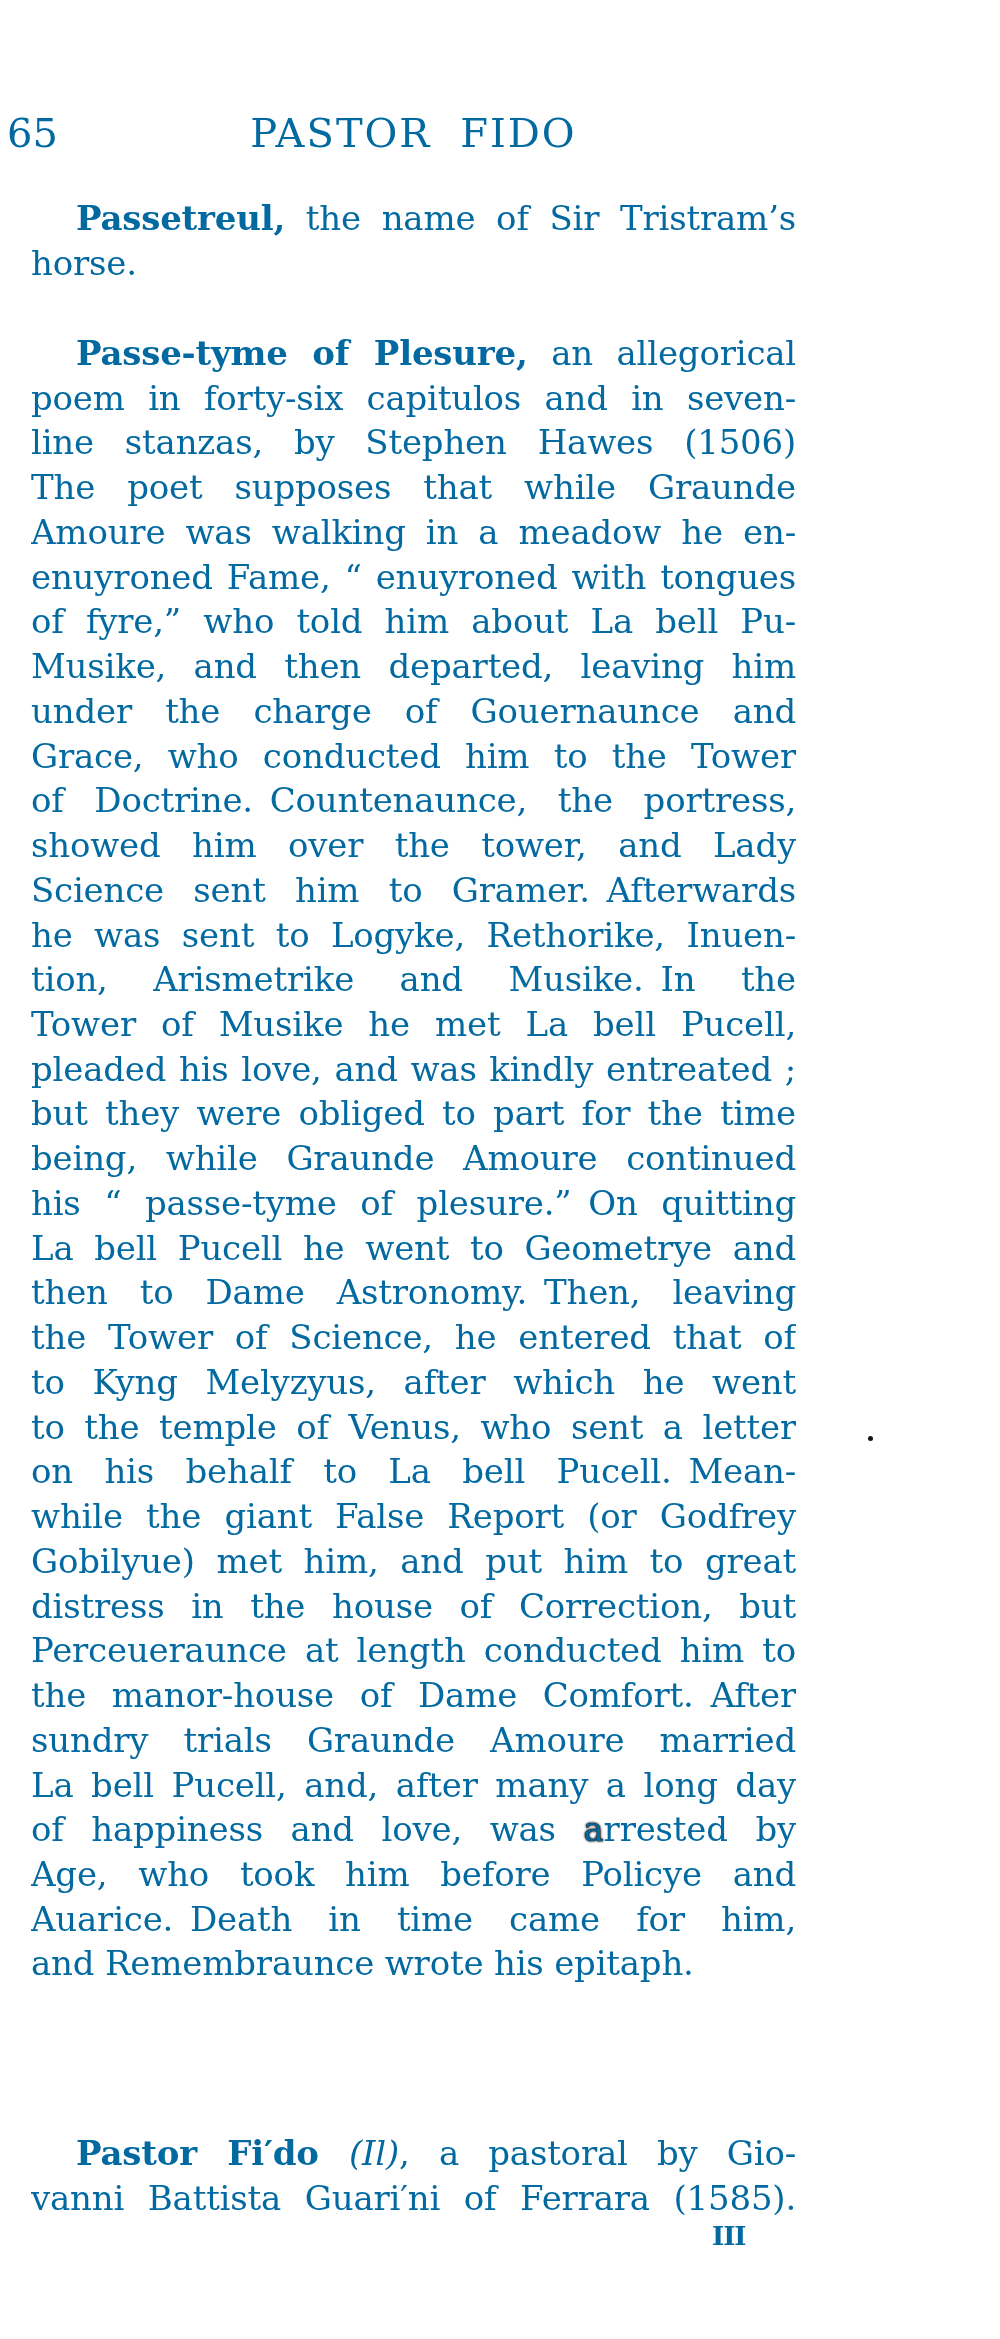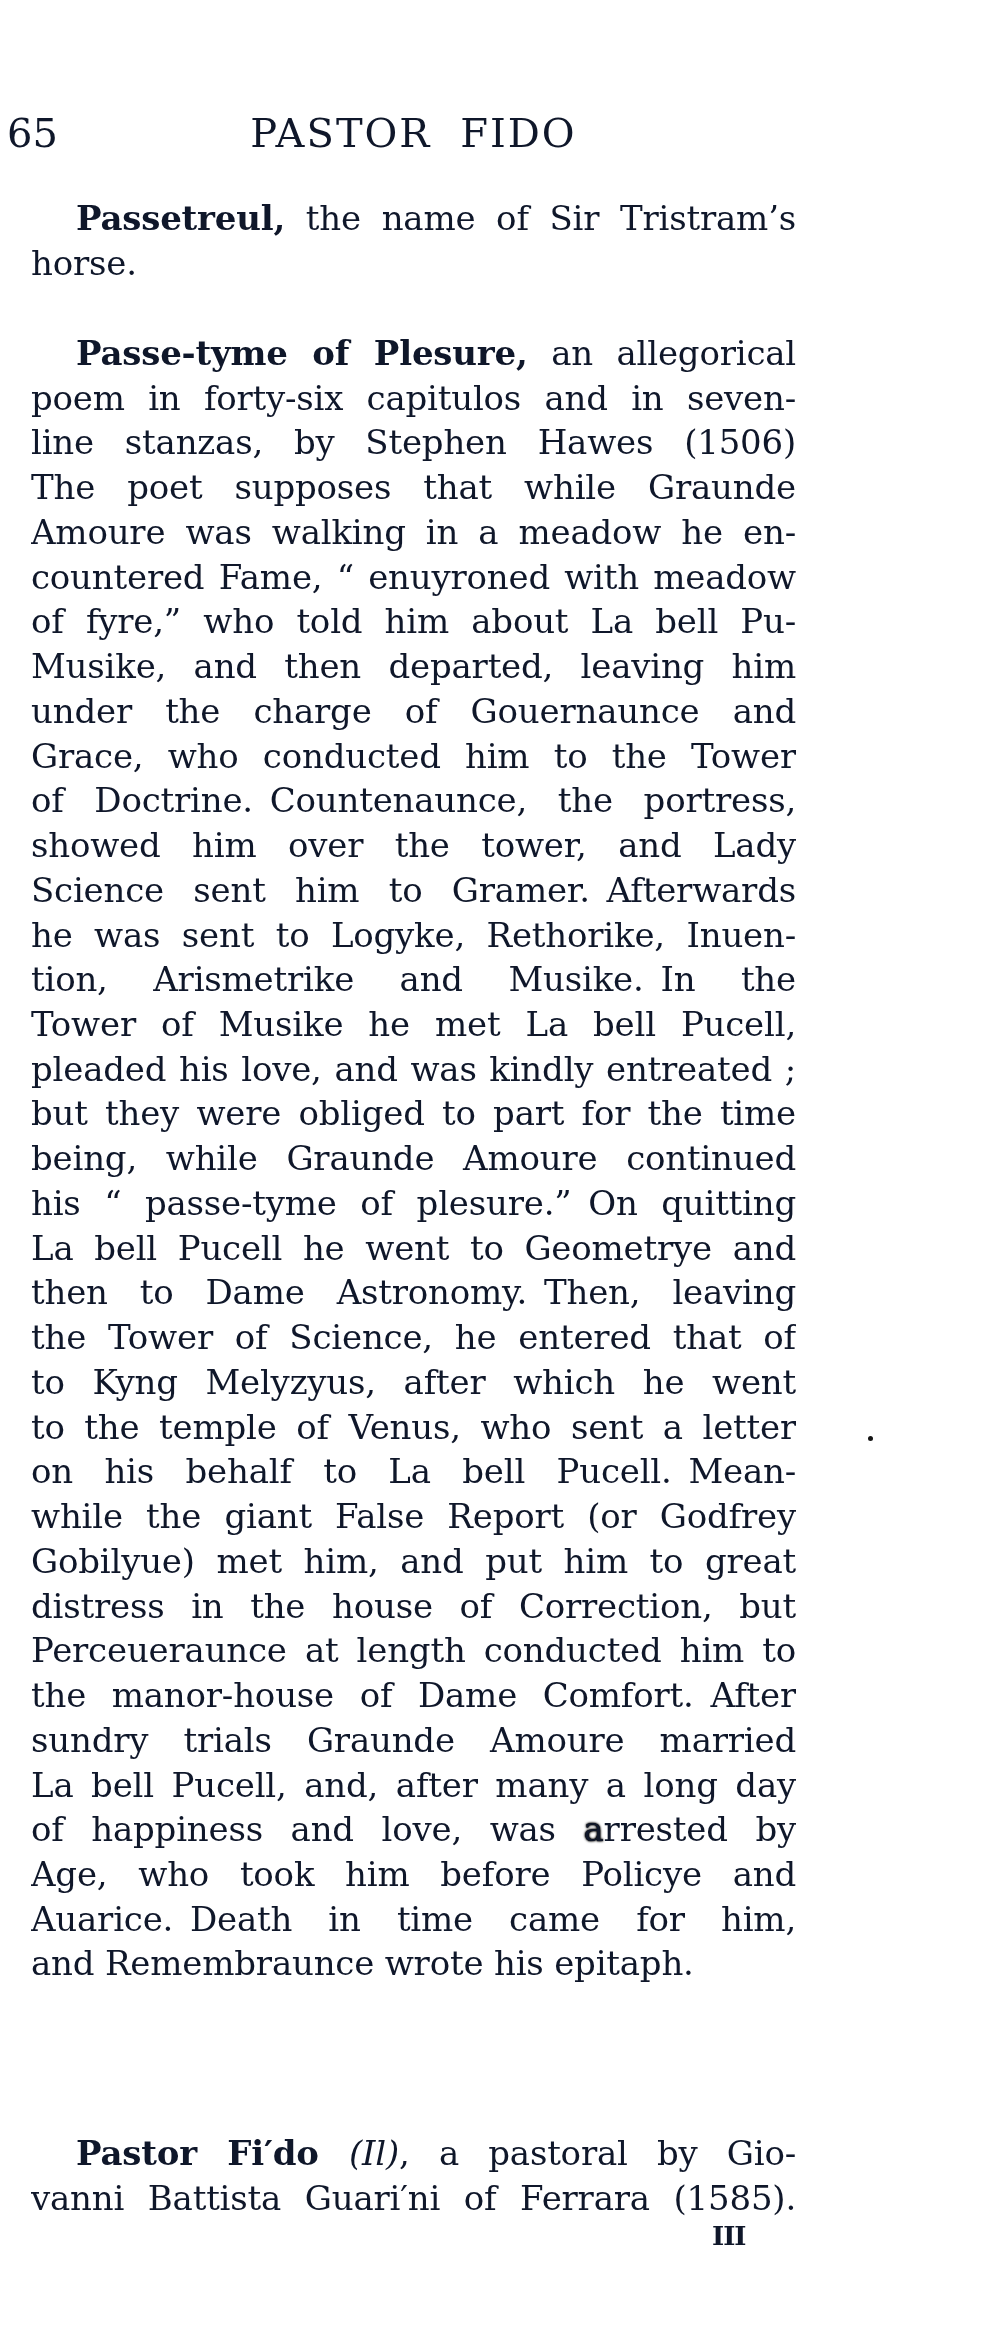--- a/index.html
+++ b/index.html
@@ -1,18 +1,18 @@
 <!DOCTYPE html>
 <html><head>
 <meta charset="utf-8">
 <style>
   html,body{margin:0;padding:0;background:#ffffff;}
   .page{
     position:relative; width:1000px; height:2339px; background:#ffffff;
-    color:#0f172a; font-family:"DejaVu Serif", serif; overflow:hidden;
+    color:#0369a1; font-family:"DejaVu Serif", serif; overflow:hidden;
   }
   .running-head{position:absolute; top:113px; left:0; width:1000px; height:44px;
     font-size:40px; line-height:40px;}
   .folio{position:absolute; left:7px; top:0;}
   .running-title{position:absolute; left:31px; width:765px; top:0;
     text-align:center; letter-spacing:2px; word-spacing:14px;}
   .entry{position:absolute; left:31px; width:765px;
     font-size:34px; line-height:44.74px; letter-spacing:-0.2px;}
   .entry-1{top:196px;}
   .entry-2{top:331px;}
@@ -43,21 +43,21 @@
       <div class="line first"><span class="bold">Passetreul,</span><span> the name of Sir Tristram’s</span></div>
       <div class="line last"><span>horse.</span></div>
     </section>
 
   <section class="entry entry-2">
       <div class="line first"><span class="bold">Passe-tyme of Plesure,</span><span> an allegorical</span></div>
       <div class="line"><span>poem in forty-six capitulos and in seven-</span></div>
       <div class="line"><span>line stanzas, by Stephen Hawes (1506)</span></div>
       <div class="line"><span>The poet supposes that while Graunde</span></div>
       <div class="line"><span>Amoure was walking in a meadow he en-</span></div>
-      <div class="line"><span>countered Fame, “ enuyroned with meadow</span></div>
+      <div class="line"><span>enuyroned Fame, “ enuyroned with tongues</span></div>
       <div class="line"><span>of fyre,” who told him about La bell Pu-</span></div>
       <div class="line"><span>Musike, and then departed, leaving him</span></div>
       <div class="line"><span>under the charge of Gouernaunce and</span></div>
       <div class="line"><span>Grace, who conducted him to the Tower</span></div>
       <div class="line"><span>of Doctrine. Countenaunce, the portress,</span></div>
       <div class="line"><span>showed him over the tower, and Lady</span></div>
       <div class="line"><span>Science sent him to Gramer. Afterwards</span></div>
       <div class="line"><span>he was sent to Logyke, Rethorike, Inuen-</span></div>
       <div class="line"><span>tion, Arismetrike and Musike. In the</span></div>
       <div class="line"><span>Tower of Musike he met La bell Pucell,</span></div>

